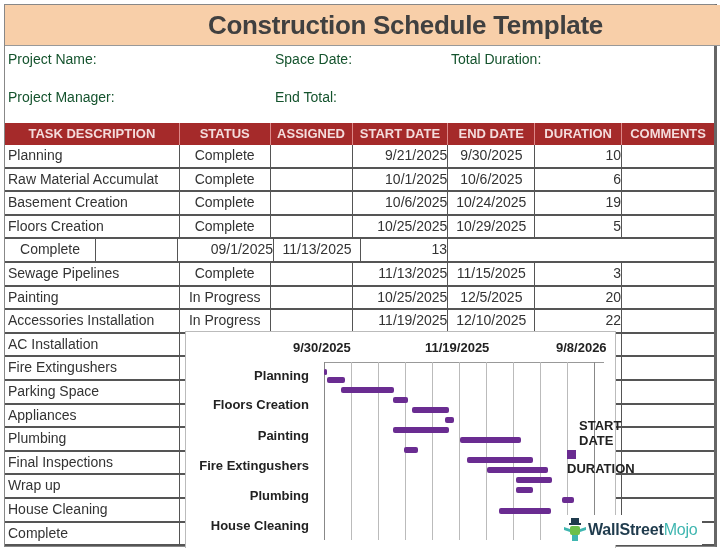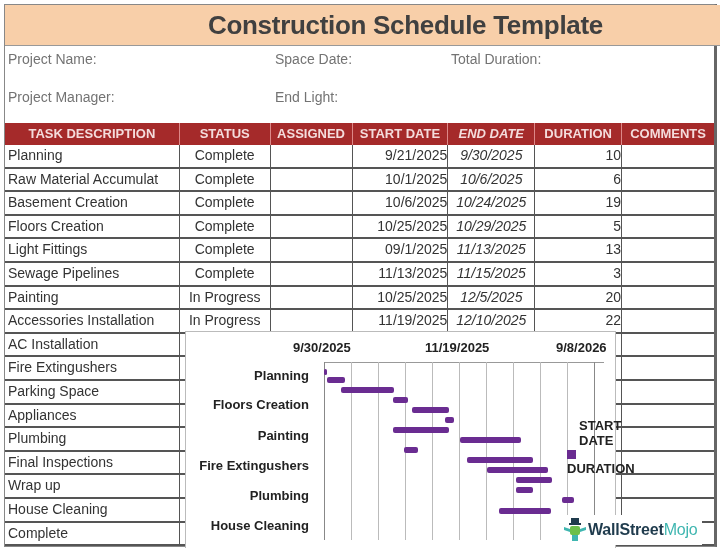--- a/index.html
+++ b/index.html
@@ -4,34 +4,34 @@
 <style>
   html, body { margin: 0; padding: 0; background: #ffffff; }
   body { width: 720px; height: 548px; position: relative; overflow: hidden;
          font-family: "Liberation Sans", "DejaVu Sans", sans-serif; color: #222; }
   .sheet { position: absolute; left: 4px; top: 4px; width: 713px; height: 543px;
            border: 1px solid #888; border-right: 3px solid #666; box-sizing: border-box; background:#fff; }
   .title-bar { position: absolute; left: 0; top: 0; width: 100%; height: 40px;
                background: #f8cfa9; border-bottom: 1px solid #999;
                display:flex; align-items:center; justify-content:center;
                font-size: 26px; font-weight: bold; color: #404040; letter-spacing: -0.3px; padding-left: 46px; }
-  .info { position:absolute; font-size: 14px; color:#737373; }
+  .info { position:absolute; font-size: 14px; color:#14532d; }
   .hdr-row { position:absolute; left:0; top:118px; height:22px; width:100%;
              background: #a52a2a; display:flex; }
   .hdr-row div { color: #f4dcdc; font-weight: bold; font-size: 13px; text-align:center;
                  line-height:22px; box-sizing:border-box; border-right:1px solid #d88; white-space:nowrap; overflow:hidden; }
   .rows { position:absolute; left:0; top:140px; width:100%; }
   .row { display:flex; height:23.6px; border-bottom: 2px solid #555; box-sizing:border-box; }
   .row div { font-size: 14px; line-height:21px; box-sizing:border-box; border-right: 1px solid #555;
              white-space:nowrap; overflow:hidden; color:#333; }
   .c0 { width:175px; padding-left:3px; text-align:left; }
   .c1 { width:91px; text-align:center; }
   .c2 { width:82px; }
   .c3 { width:96px; text-align:right; }
-  .c4 { width:87px; text-align:center;font-style:italic; }
+  .c4 { width:87px; text-align:center; }
   .c5 { width:87px; text-align:right; }
   .c6 { width:92px; border-right:none !important; }
   .chart { position:absolute; left:180px; top:326px; width:431px; height:218px;
            background:#fff; border:1px solid #bbb; box-sizing:border-box; }
   .axis-label { position:absolute; top:8px; font-size:13px; font-weight:bold; color:#222; }
   .cat-label { position:absolute; right:306px; font-size:13px; font-weight:bold; color:#222; white-space:nowrap; text-align:right; }
   .plot { position:absolute; left:138px; top:30px; width:280px; height:178px; }
   .gridline { position:absolute; top:0; bottom:0; width:1px; background:#bbb; }
   .axis-line { position:absolute; left:0; top:0; width:100%; height:1px; background:#999; }
   .bar { position:absolute; height:6px; background:#6a2c91; border-radius:2px; }
@@ -44,21 +44,21 @@
 </head>
 <body>
 
 <div class="sheet">
   <div class="title-bar">Construction Schedule Template</div>
 
   <div class="info" style="left:3px;top:46px;">Project Name:</div>
   <div class="info" style="left:270px;top:46px;">Space Date:</div>
   <div class="info" style="left:446px;top:46px;">Total Duration:</div>
   <div class="info" style="left:3px;top:84px;">Project Manager:</div>
-  <div class="info" style="left:270px;top:84px;">End Light:</div>
+  <div class="info" style="left:270px;top:84px;">End Total:</div>
 
   <div class="hdr-row">
     <div class="c0" style="text-align:center;padding-left:0">TASK DESCRIPTION</div>
     <div class="c1">STATUS</div>
     <div class="c2" style="text-align:center">ASSIGNED</div>
     <div class="c3">START DATE</div>
     <div class="c4">END DATE</div>
     <div class="c5">DURATION</div>
     <div class="c6" style="text-align:center">COMMENTS</div>
   </div>
@@ -94,21 +94,20 @@
       <div class="row">
         <div class="c0">Floors Creation</div>
         <div class="c1">Complete</div>
         <div class="c2"></div>
         <div class="c3">10/25/2025</div>
         <div class="c4">10/29/2025</div>
         <div class="c5">5</div>
         <div class="c6"></div>
       </div>
       <div class="row">
-        <div class="c0">Light Fittings</div>
         <div class="c1">Complete</div>
         <div class="c2"></div>
         <div class="c3">09/1/2025</div>
         <div class="c4">11/13/2025</div>
         <div class="c5">13</div>
         <div class="c6"></div>
       </div>
       <div class="row">
         <div class="c0">Sewage Pipelines</div>
         <div class="c1">Complete</div>

